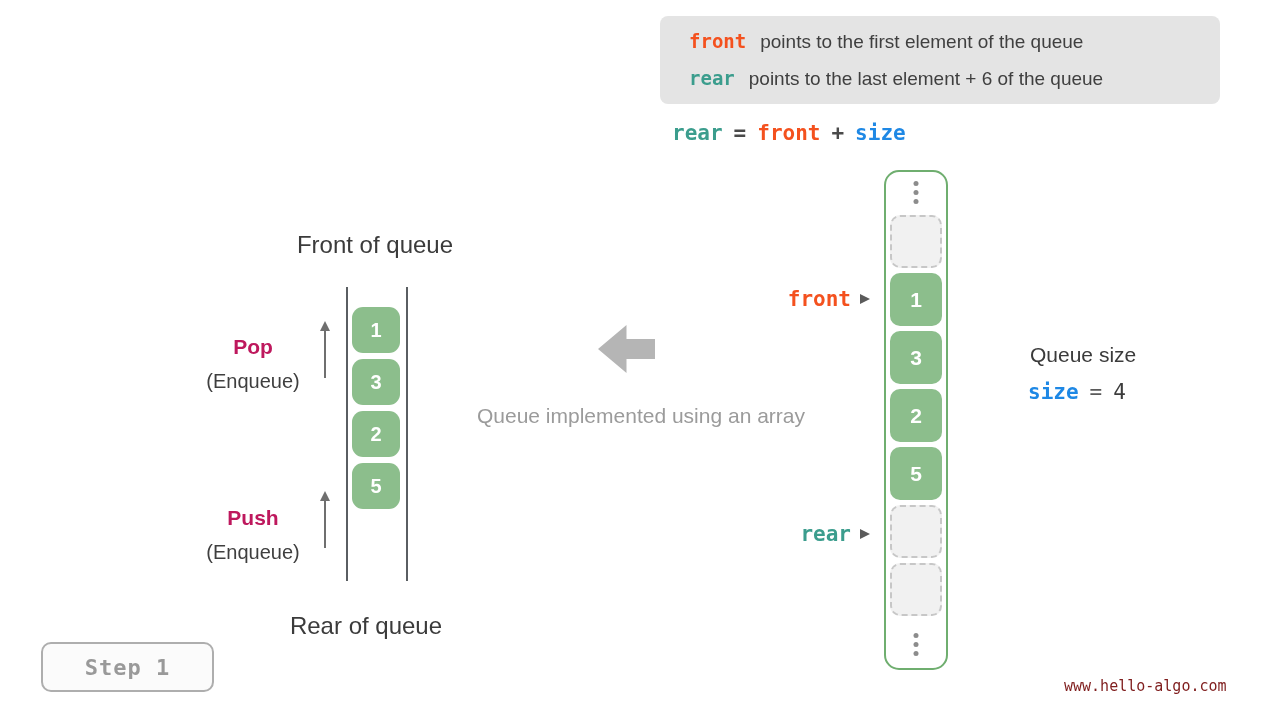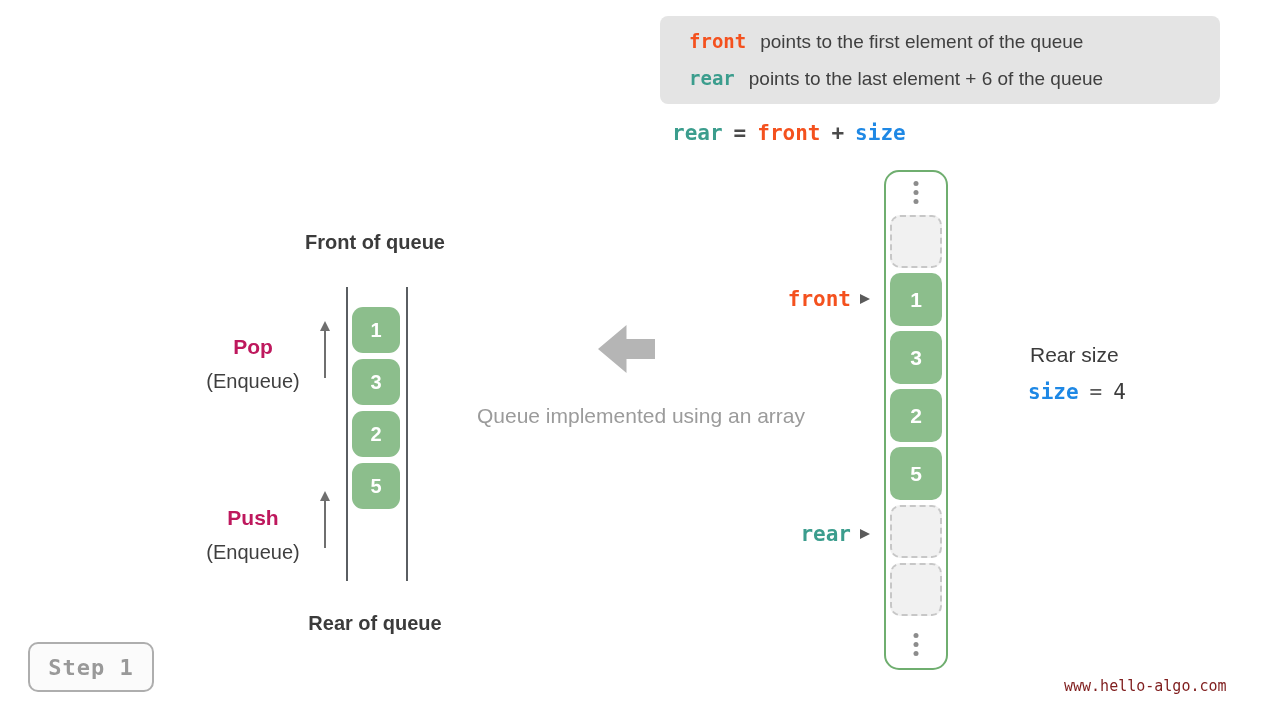--- a/index.html
+++ b/index.html
@@ -29,21 +29,21 @@
 
   
   .formula {
     position: absolute; left: 672px; top: 121px;
     display: flex; gap: 11px; align-items: baseline;
     font-family: "DejaVu Sans Mono", monospace; font-weight: bold; font-size: 21px;
   }
   .formula .op { color: #4a4a4a; }
 
   
-  .heading { position: absolute; font-size: 20px; font-weight: bold; color: #3b3b3b; text-align: center; }
+  .heading { position: absolute; font-size: 24px; font-weight: normal; color: #3b3b3b; text-align: center; }
   .tube-line { position: absolute; width: 2px; background: #5a5e62; }
   .lcell {
     position: absolute; left: 352px; width: 48px; height: 46px;
     background: #8cbe8c; border-radius: 11px;
     color: #ffffff; font-weight: bold; font-size: 20px;
     text-align: center; line-height: 46px;
   }
   .op-label    { position: absolute; width: 120px; text-align: center; font-size: 21px; font-weight: bold; color: #be185d; }
   .op-sublabel { position: absolute; width: 140px; text-align: center; font-size: 20px; color: #3f3f3f; }
   .thin-arrow { position: absolute; width: 12px; display: flex; flex-direction: column; align-items: center; }
@@ -95,21 +95,21 @@
   
   .qsize-label { position: absolute; left: 1030px; top: 343px; font-size: 21px; color: #3b3b3b; }
   .qsize-line  { position: absolute; left: 1028px; top: 380px; display: flex; gap: 11px; align-items: baseline;
                  font-family: "DejaVu Sans Mono", monospace; font-size: 21px; }
   .qsize-line .sz { font-weight: bold; }
   .qsize-line .eq { color: #5a5a5a; }
   .qsize-line .val { color: #3c3c3c; }
 
   
   .step-badge {
-    position: absolute; left: 28px; top: 642px; width: 126px; height: 50px;
+    position: absolute; left: 41px; top: 642px; width: 173px; height: 50px;
     border: 2px solid #aeaeae; border-radius: 10px; background: #fbfbfb;
     display: flex; align-items: center; justify-content: center;
     font-family: "DejaVu Sans Mono", monospace; font-weight: bold;
     font-size: 22px; color: #999999; letter-spacing: 1px;
   }
   .watermark {
     position: absolute; left: 1064px; top: 677px;
     font-family: "DejaVu Sans Mono", monospace; font-size: 15px; color: #7f1d1d;
   }
 </style>
@@ -129,21 +129,21 @@
 
   <div class="formula">
     <span class="code-teal">rear</span>
     <span class="op">=</span>
     <span class="code-orange">front</span>
     <span class="op">+</span>
     <span class="code-blue">size</span>
   </div>
 
   <div class="heading" style="left:295px; top:231px; width:160px;">Front of queue</div>
-  <div class="heading" style="left:295px; top:612px; width:160px;">Rear of queue</div>
+  <div class="heading" style="left:286px; top:612px; width:160px;">Rear of queue</div>
 
   <div class="tube-line" style="left:346px; top:287px; height:294px;"></div>
   <div class="tube-line" style="left:406px; top:287px; height:294px;"></div>
 
   <div class="lcell" style="top:307px;">1</div>
   <div class="lcell" style="top:359px;">3</div>
   <div class="lcell" style="top:411px;">2</div>
   <div class="lcell" style="top:463px;">5</div>
 
   <div class="op-label" style="left:193px; top:335px;">Pop</div>
@@ -187,21 +187,21 @@
 
   <div class="pointer" style="left:750px; top:285px;">
     <span class="ptr-label code-orange">front</span>
     <span class="ptr-marker"></span>
   </div>
   <div class="pointer" style="left:750px; top:520px;">
     <span class="ptr-label code-teal">rear</span>
     <span class="ptr-marker"></span>
   </div>
 
-  <div class="qsize-label">Rear size</div>
+  <div class="qsize-label">Queue size</div>
   <div class="qsize-line">
     <span class="sz code-blue">size</span>
     <span class="eq">=</span>
     <span class="val">4</span>
   </div>
 
   <div class="step-badge">Step 1</div>
   <div class="watermark">www.hello-algo.com</div>
 
 </div>

